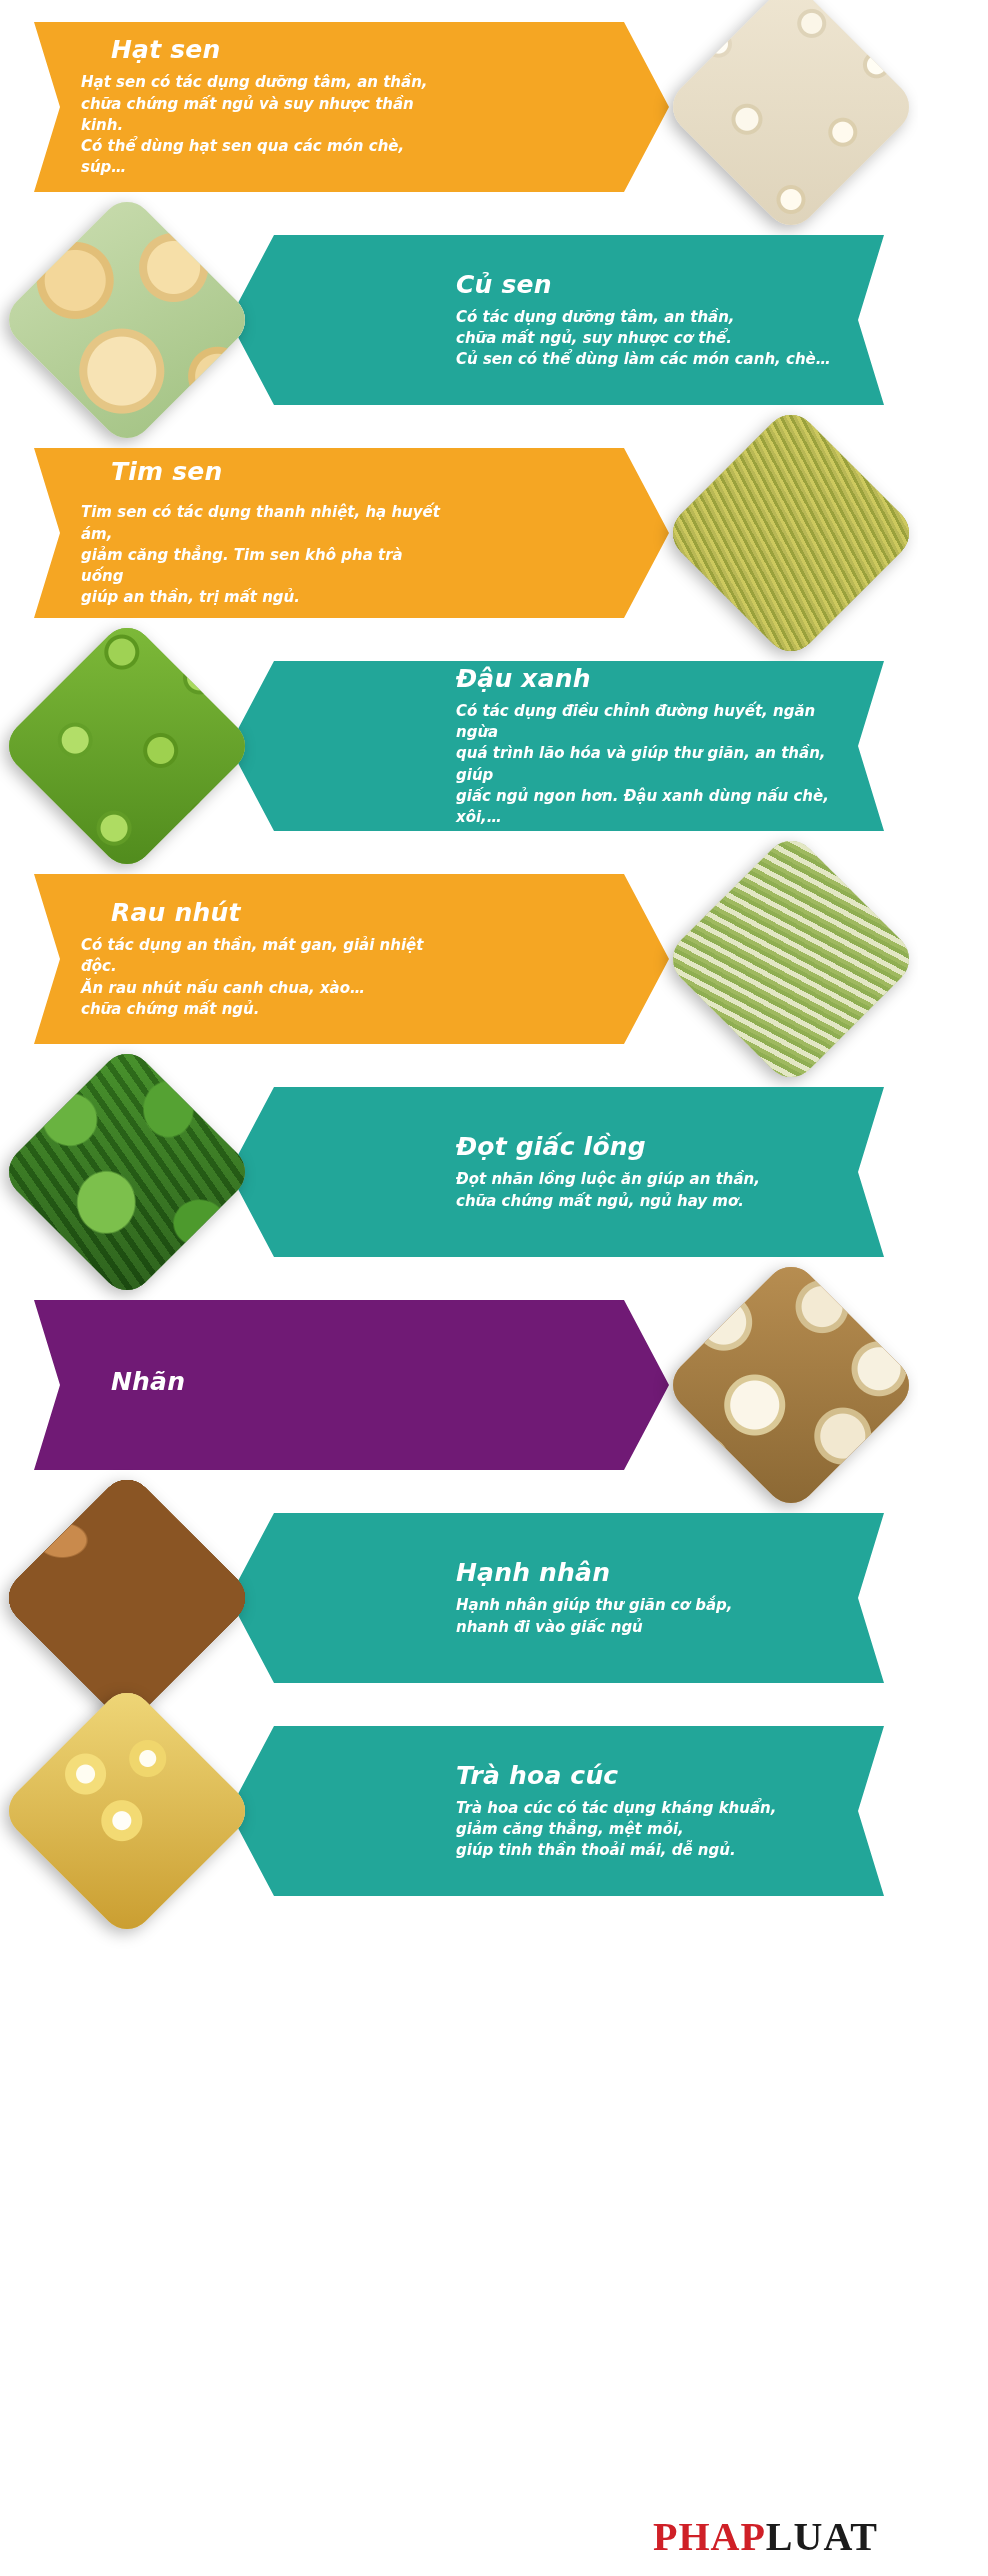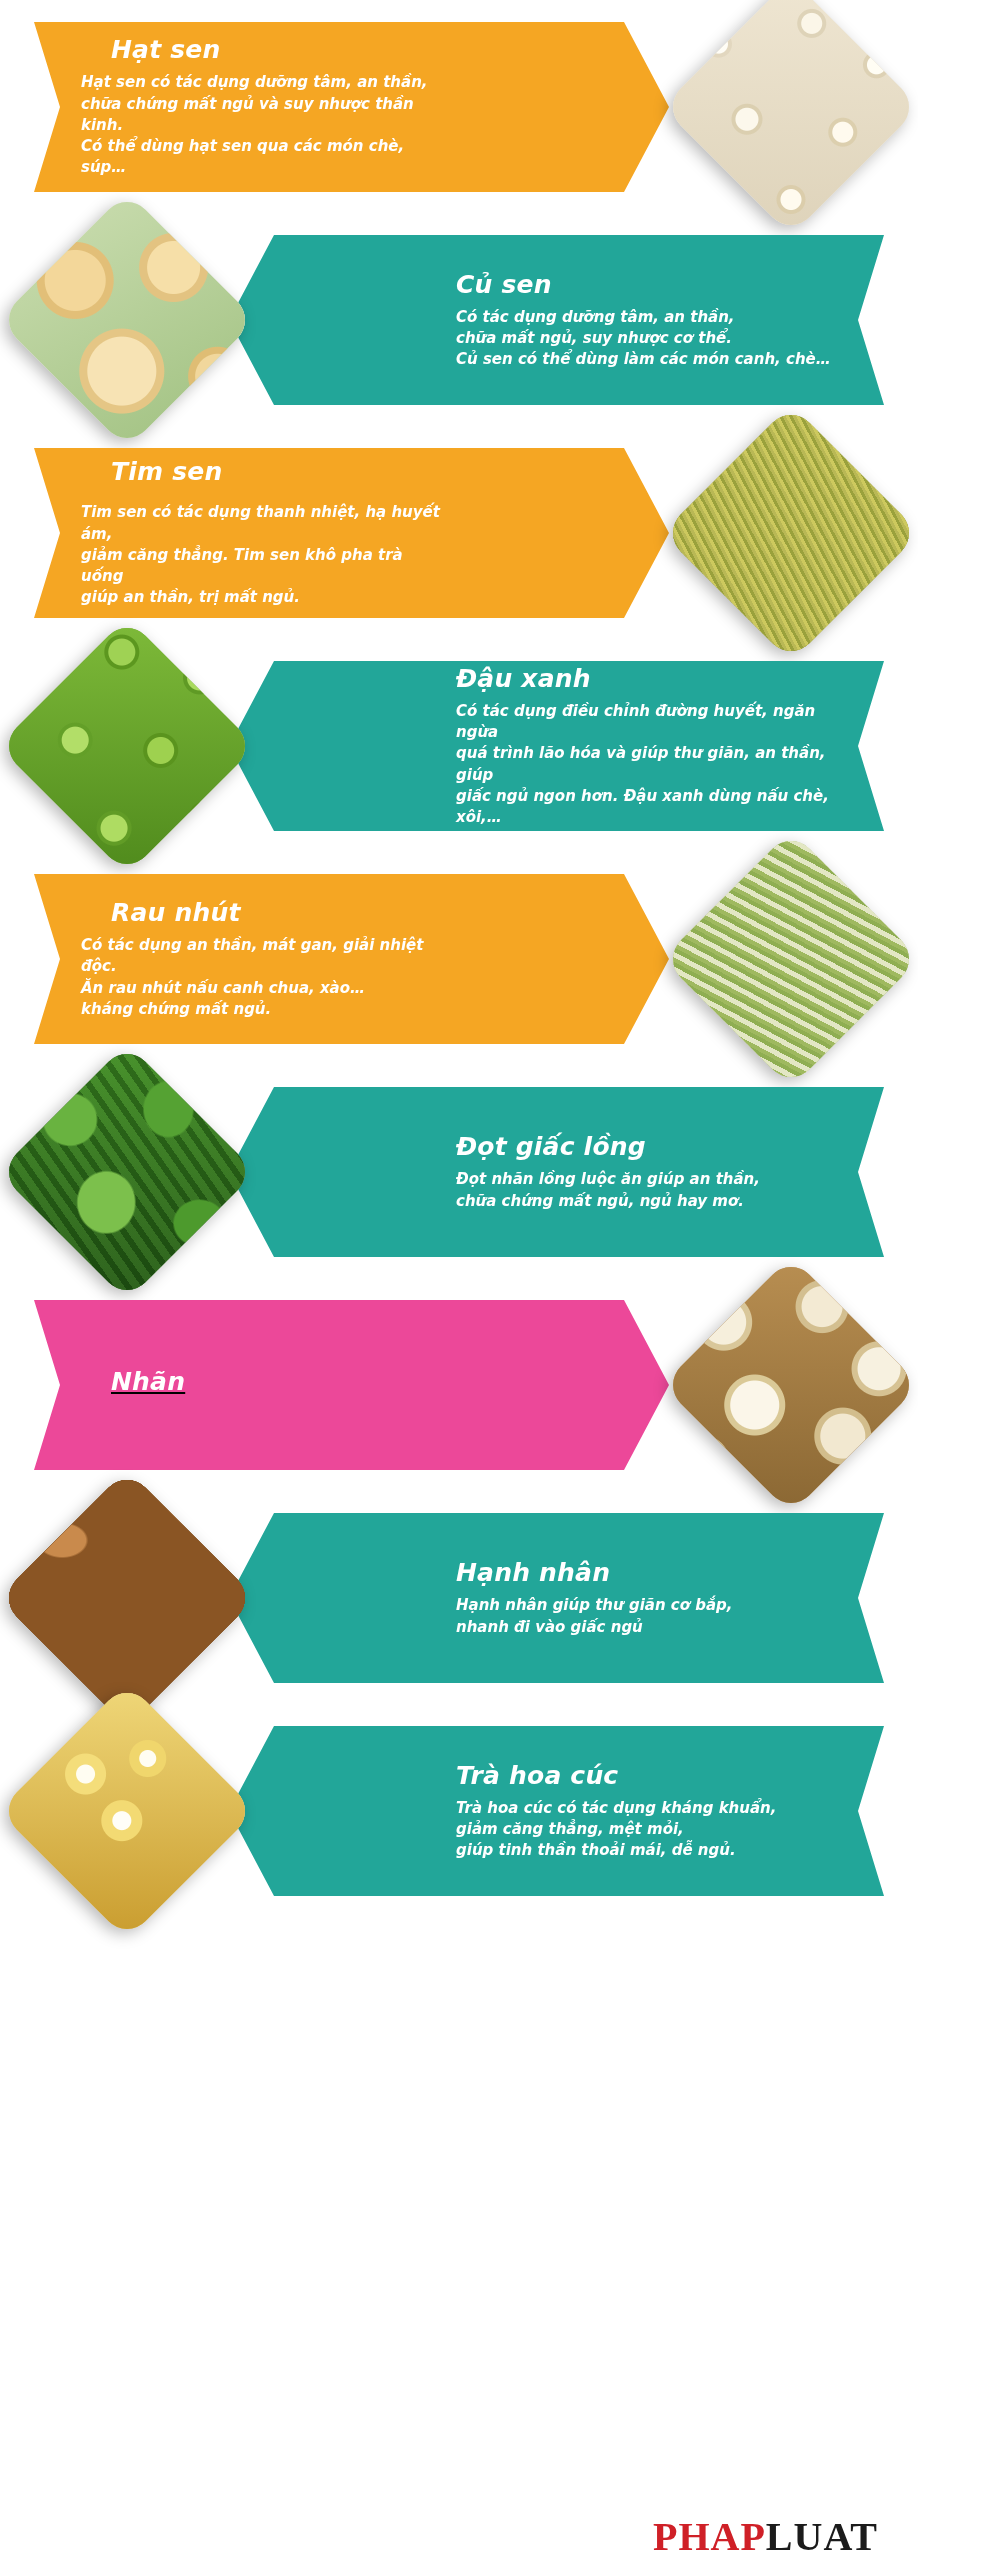--- a/index.html
+++ b/index.html
@@ -266,38 +266,38 @@
         </div>
         <div class="photo at-left">
           <div class="inner tex-dauxanh"></div>
         </div>
       </div>
       <div class="row">
         <div class="banner left" style="background: rgb(245, 166, 35);">
           <div class="title">Rau nhút</div>
           <div class="desc">Có tác dụng an thần, mát gan, giải nhiệt độc.
 Ăn rau nhút nấu canh chua, xào…
-kháng chứng mất ngủ.</div>
+chữa chứng mất ngủ.</div>
         </div>
         <div class="photo at-right">
           <div class="inner tex-raunhut"></div>
         </div>
       </div>
       <div class="row">
         <div class="banner right" style="background: rgb(34, 166, 153);">
           <div class="title">Đọt giấc lồng</div>
           <div class="desc">Đọt nhãn lồng luộc ăn giúp an thần,
 chữa chứng mất ngủ, ngủ hay mơ.</div>
         </div>
         <div class="photo at-left">
           <div class="inner tex-dotnhan"></div>
         </div>
       </div>
       <div class="row">
-        <div class="banner left" style="background: #ec4899; text-decoration: underline;">
+        <div class="banner left" style="background: #701a75;">
           <div class="title">Nhãn</div>
         </div>
         <div class="photo at-right">
           <div class="inner tex-nhan"></div>
         </div>
       </div>
       <div class="row">
         <div class="banner right" style="background: rgb(34, 166, 153);">
           <div class="title">Hạnh nhân</div>
           <div class="desc">Hạnh nhân giúp thư giãn cơ bắp,

